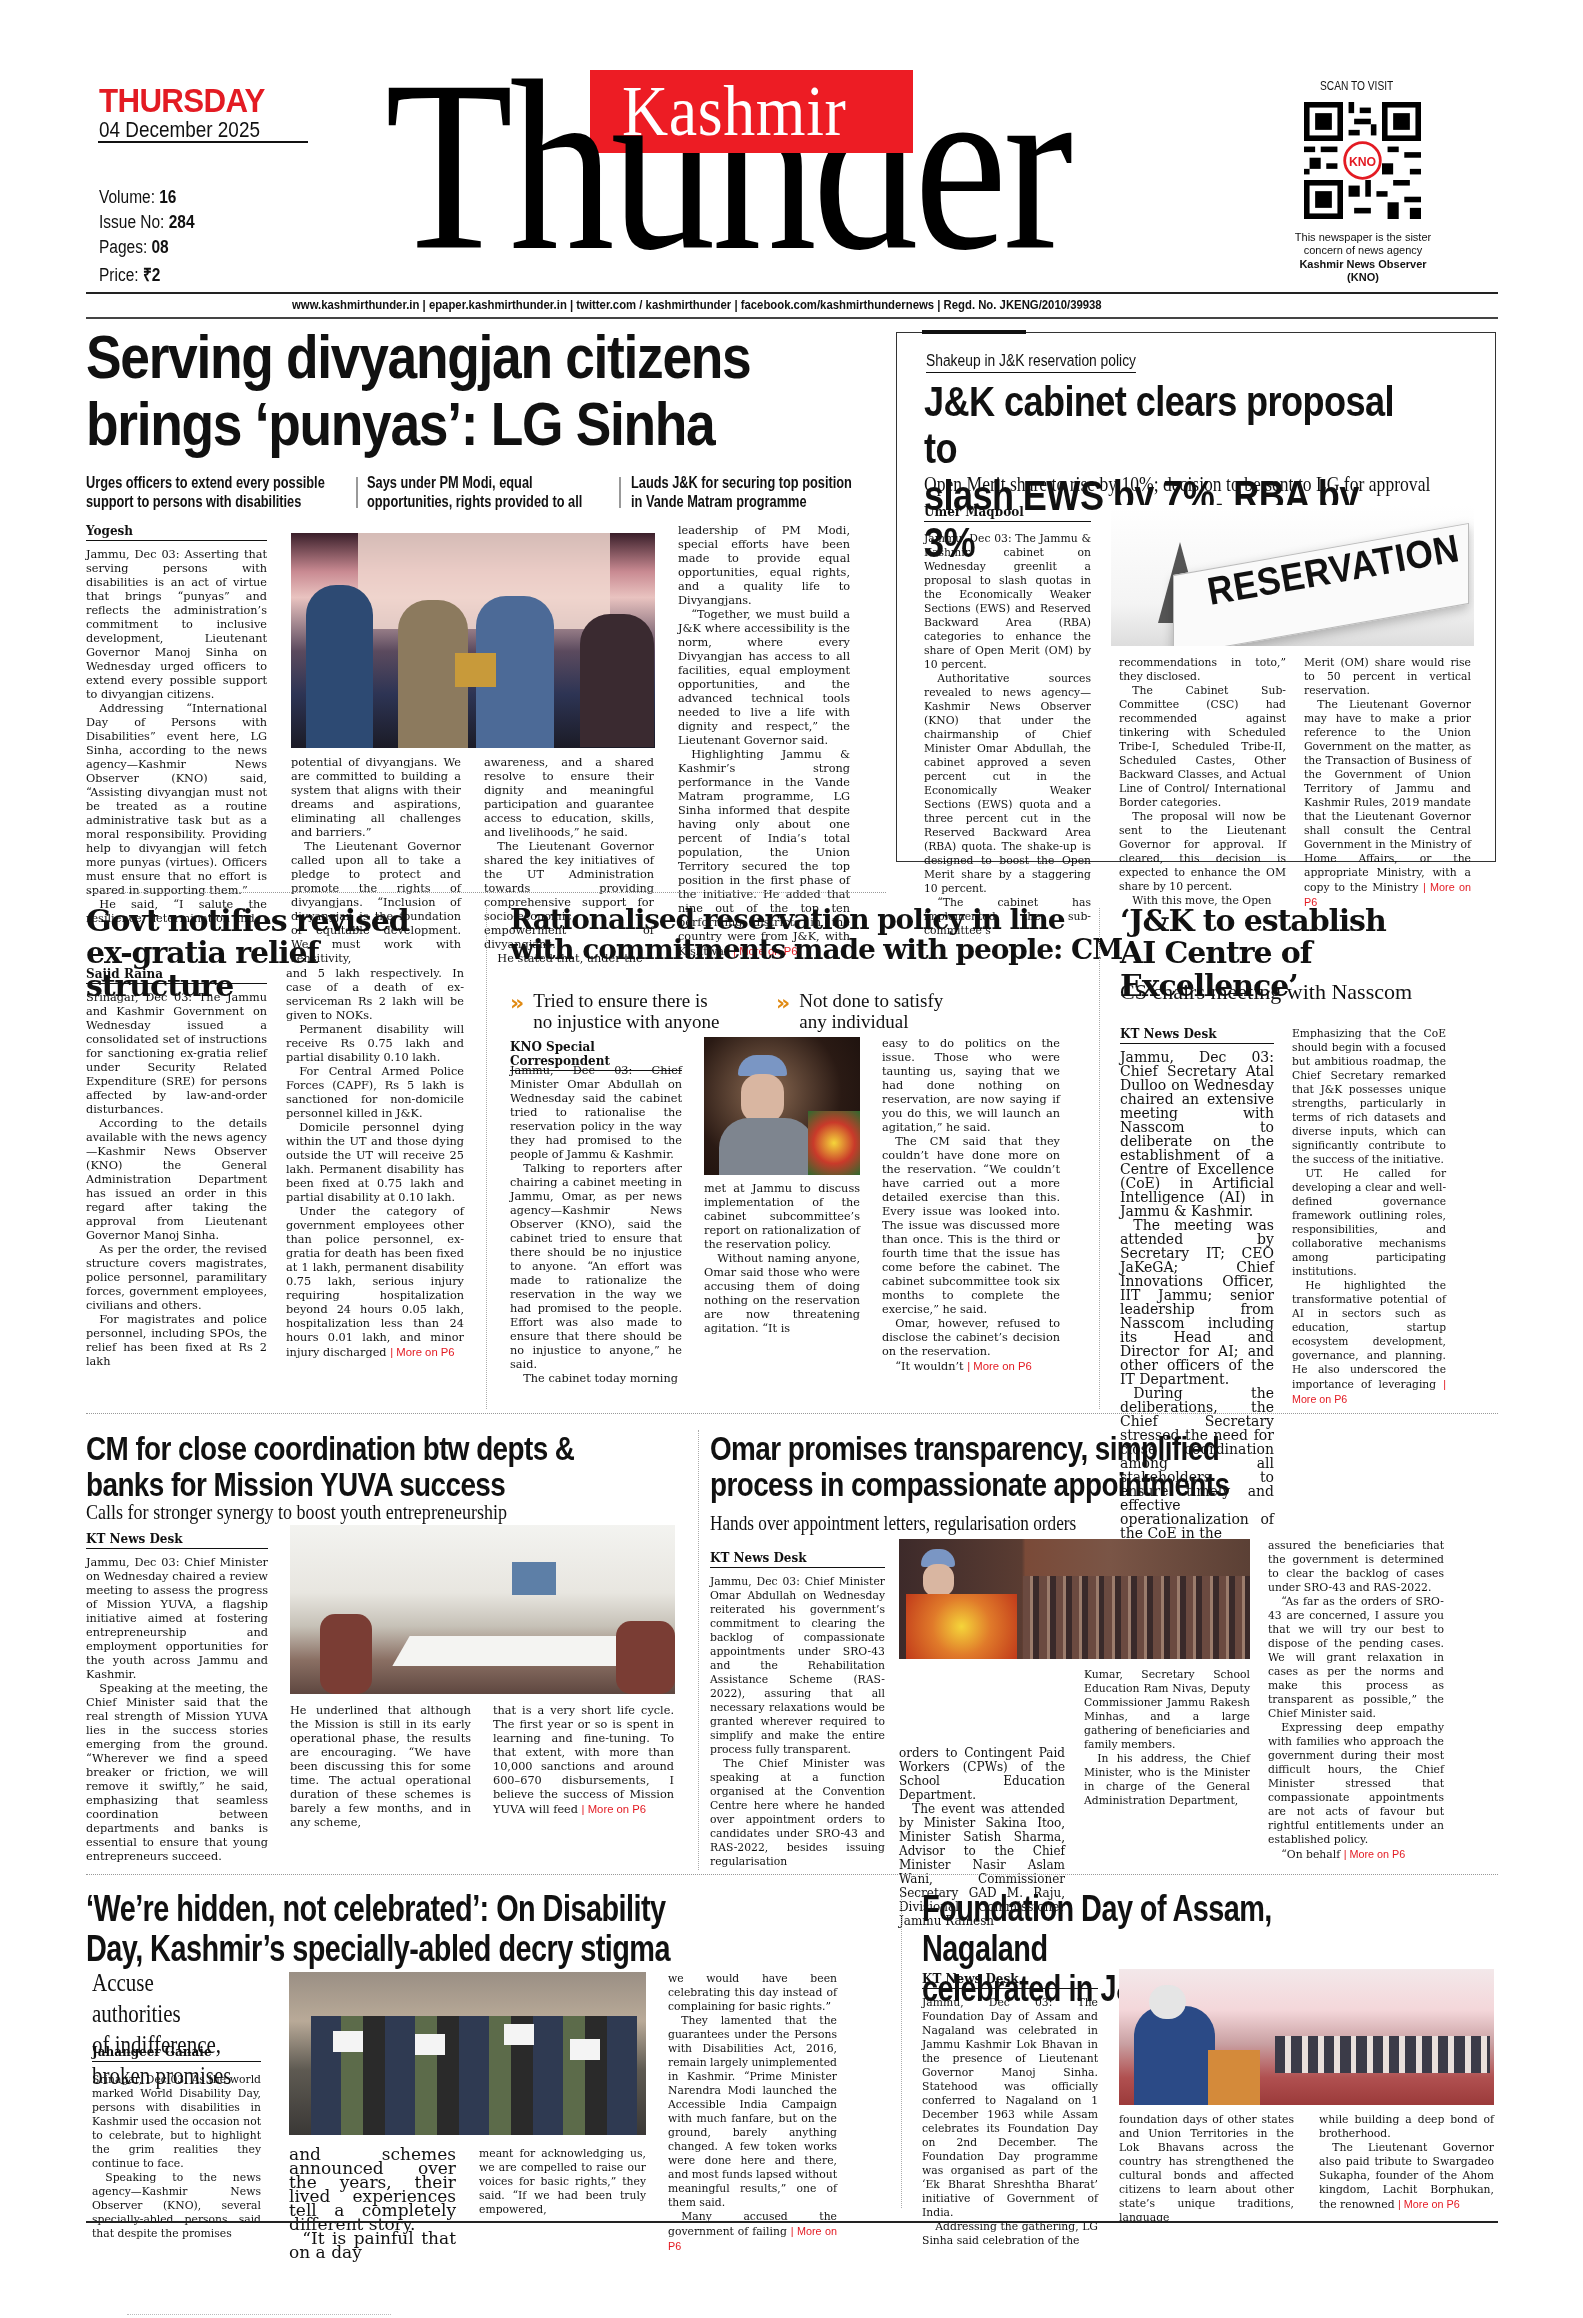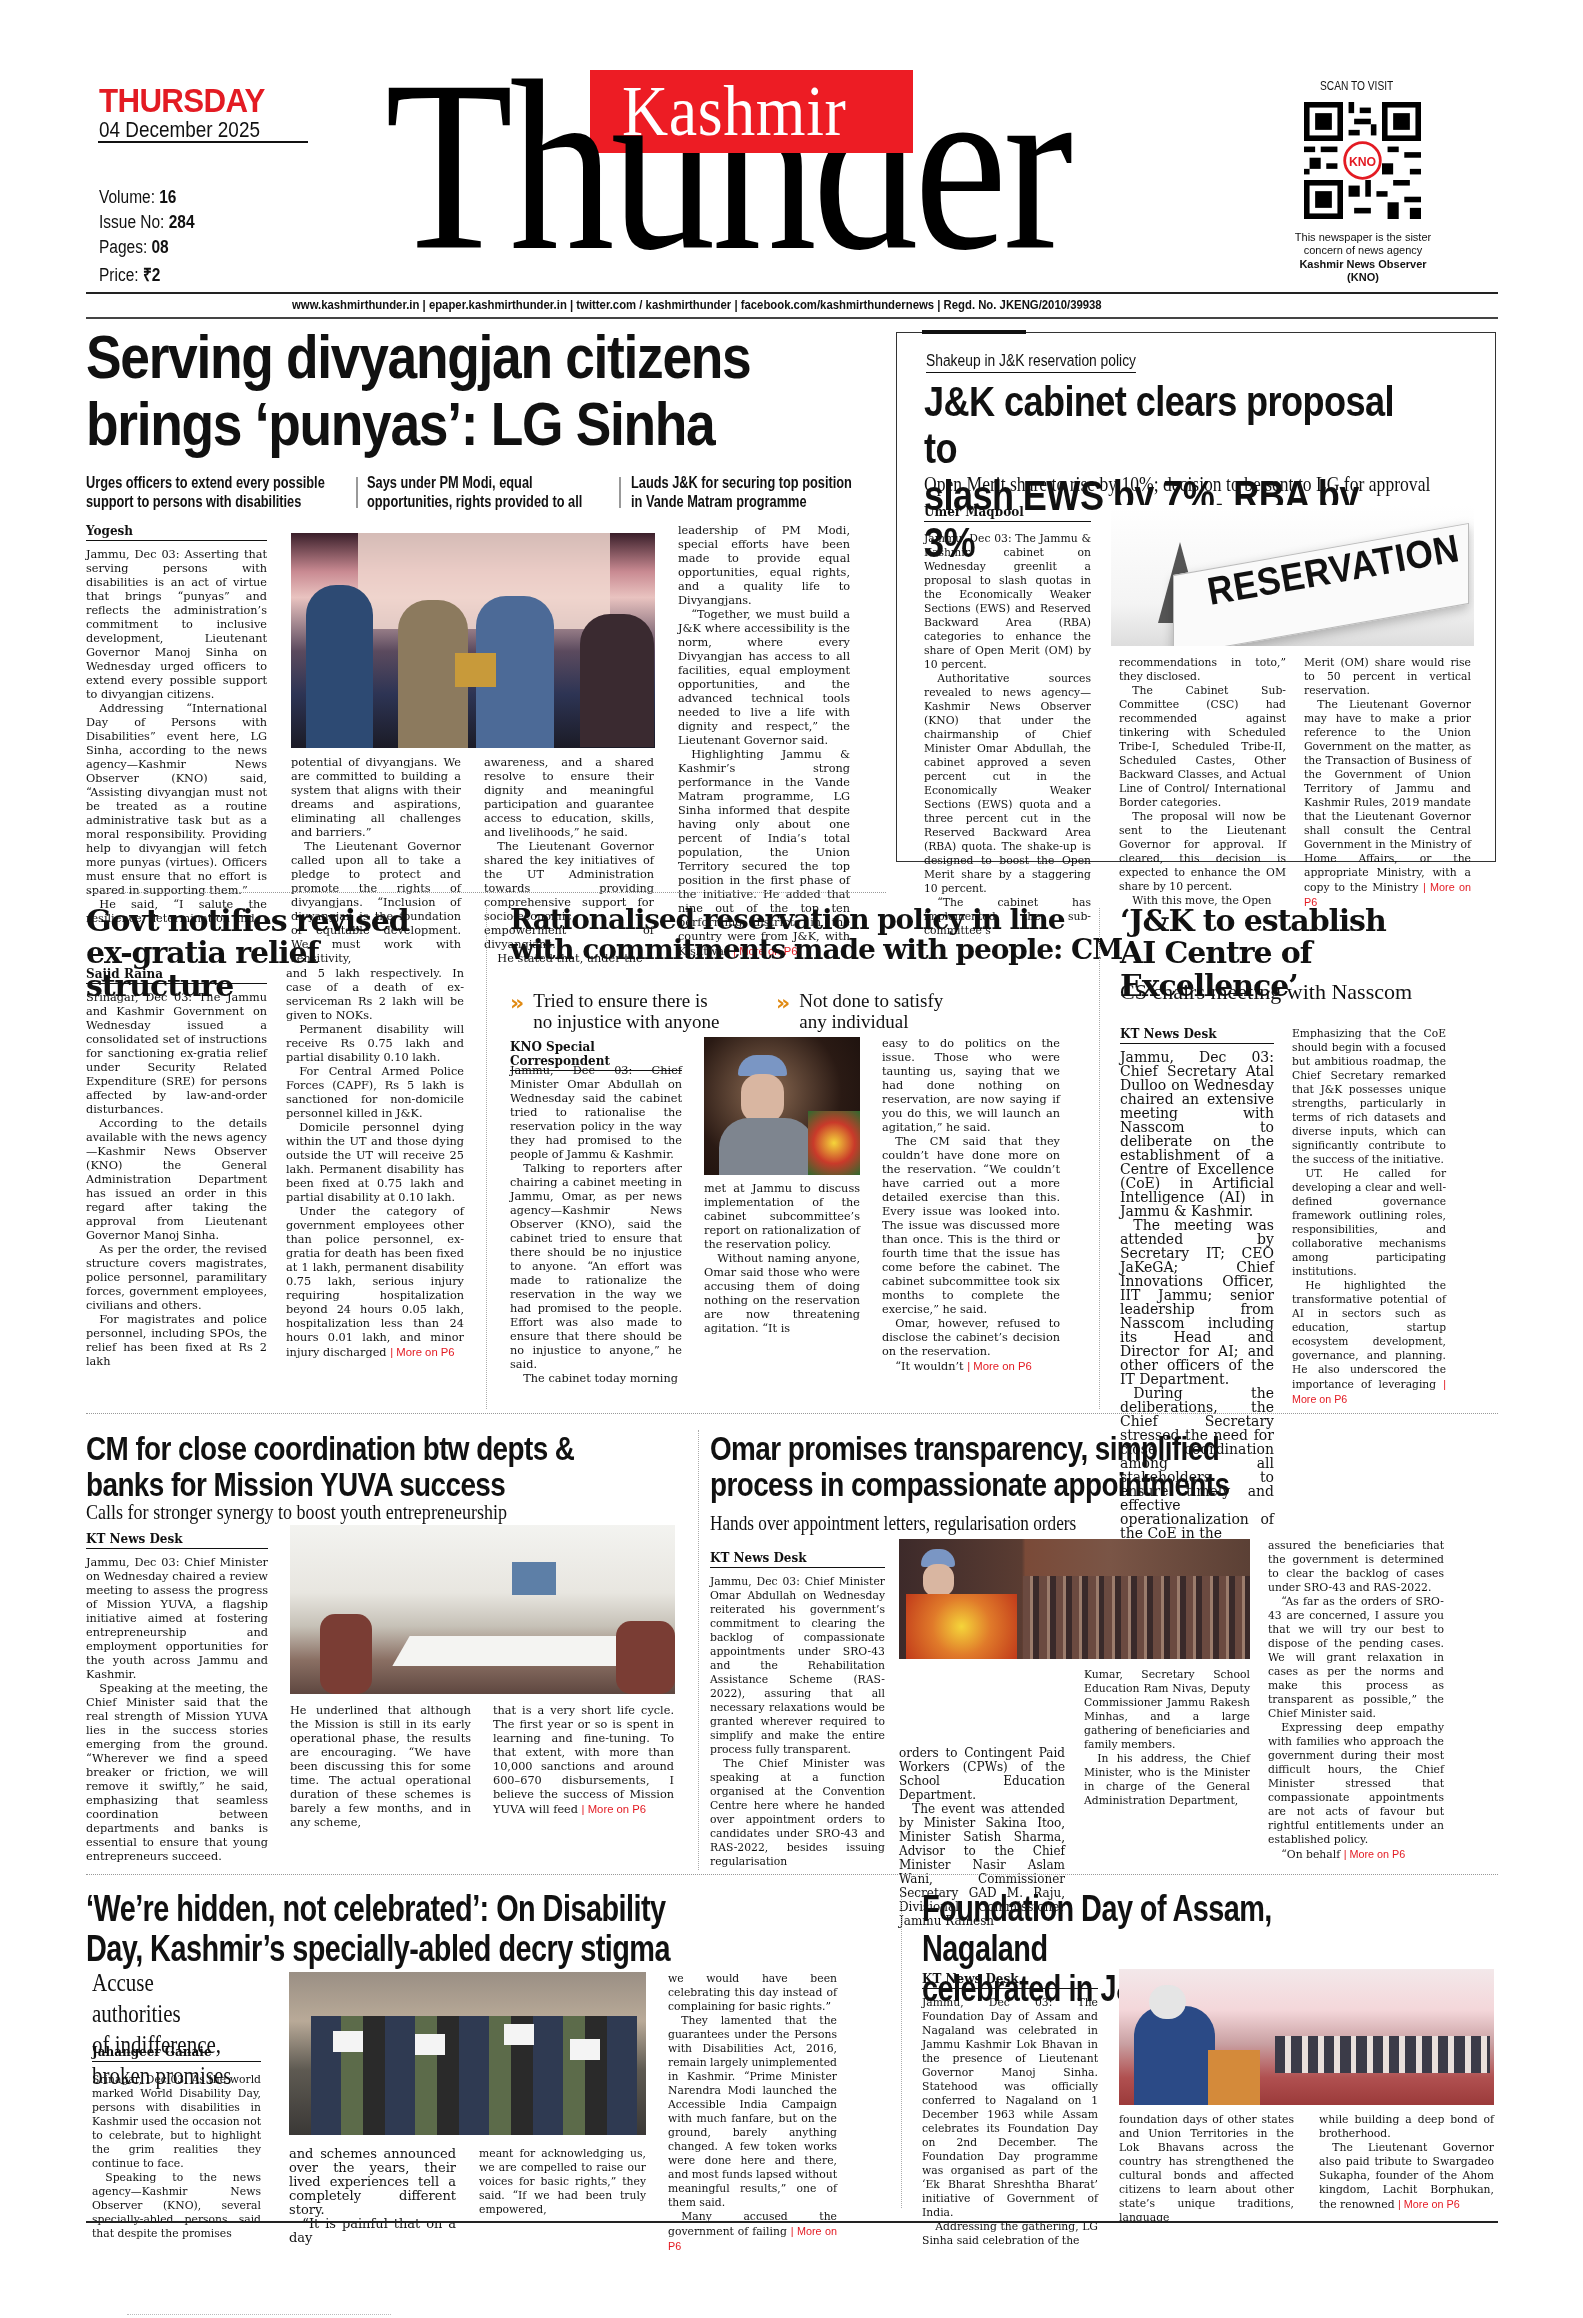--- a/index.html
+++ b/index.html
@@ -349,21 +349,21 @@
   <p>Srinagar, Dec 03: As the world marked World Disability Day, persons with disabilities in Kashmir used the occasion not to celebrate, but to highlight the grim realities they continue to face.</p>
     <p>Speaking to the news agency—Kashmir News Observer (KNO), several specially-abled persons said that despite the promises</p>
 </div>
 <div class="abs photo" style="left:289px;top:1972px;width:357px;height:163px;background:linear-gradient(180deg,#9a8f84 0%,#b9aa98 30%,#5e5a52 60%,#3a3836 100%);">
   <div style="position:absolute;left:22px;top:44px;width:326px;height:119px;background:repeating-linear-gradient(90deg,#2f3a52 0 30px,#5c6b4a 30px 52px,#2a2a2a 52px 74px)"></div>
   <div style="position:absolute;left:44px;top:59px;width:30px;height:21px;background:#f4f4f4"></div>
   <div style="position:absolute;left:126px;top:62px;width:30px;height:21px;background:#f4f4f4"></div>
   <div style="position:absolute;left:215px;top:52px;width:30px;height:21px;background:#f4f4f4"></div>
   <div style="position:absolute;left:281px;top:67px;width:30px;height:21px;background:#f4f4f4"></div>
 </div>
-<div class="abs col" style="left:289px;top:2147px;width:167px;font-size:13px;">
+<div class="abs col" style="left:289px;top:2147px;width:167px;font-size:17px;">
   <p>and schemes announced over the years, their lived experiences tell a completely different story.</p>
     <p>“It is painful that on a day</p>
 </div>
 <div class="abs col" style="left:479px;top:2147px;width:167px;font-size:10.8px;">
   <p>meant for acknowledging us, we are compelled to raise our voices for basic rights,” they said. “If we had been truly empowered,</p>
 </div>
 <div class="abs col" style="left:668px;top:1972px;width:169px;font-size:10.8px;">
   <p>we would have been celebrating this day instead of complaining for basic rights.”</p>
     <p>They lamented that the guarantees under the Persons with Disabilities Act, 2016, remain largely unimplemented in Kashmir. “Prime Minister Narendra Modi launched the Accessible India Campaign with much fanfare, but on the ground, barely anything changed. A few token works were done here and there, and most funds lapsed without meaningful results,” one of them said.</p>
   <p><span>Many accused the government of failing</span> <span class="more">| More on P6</span></p>

